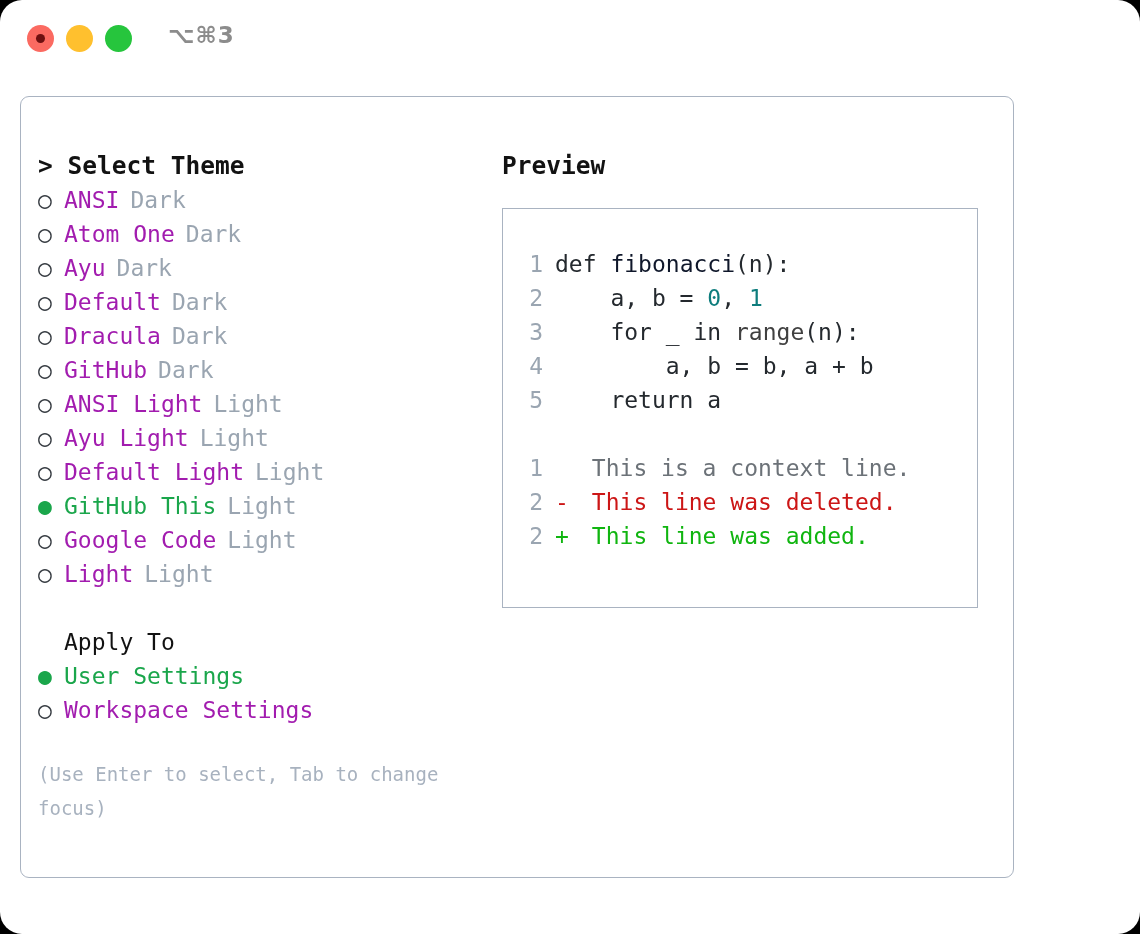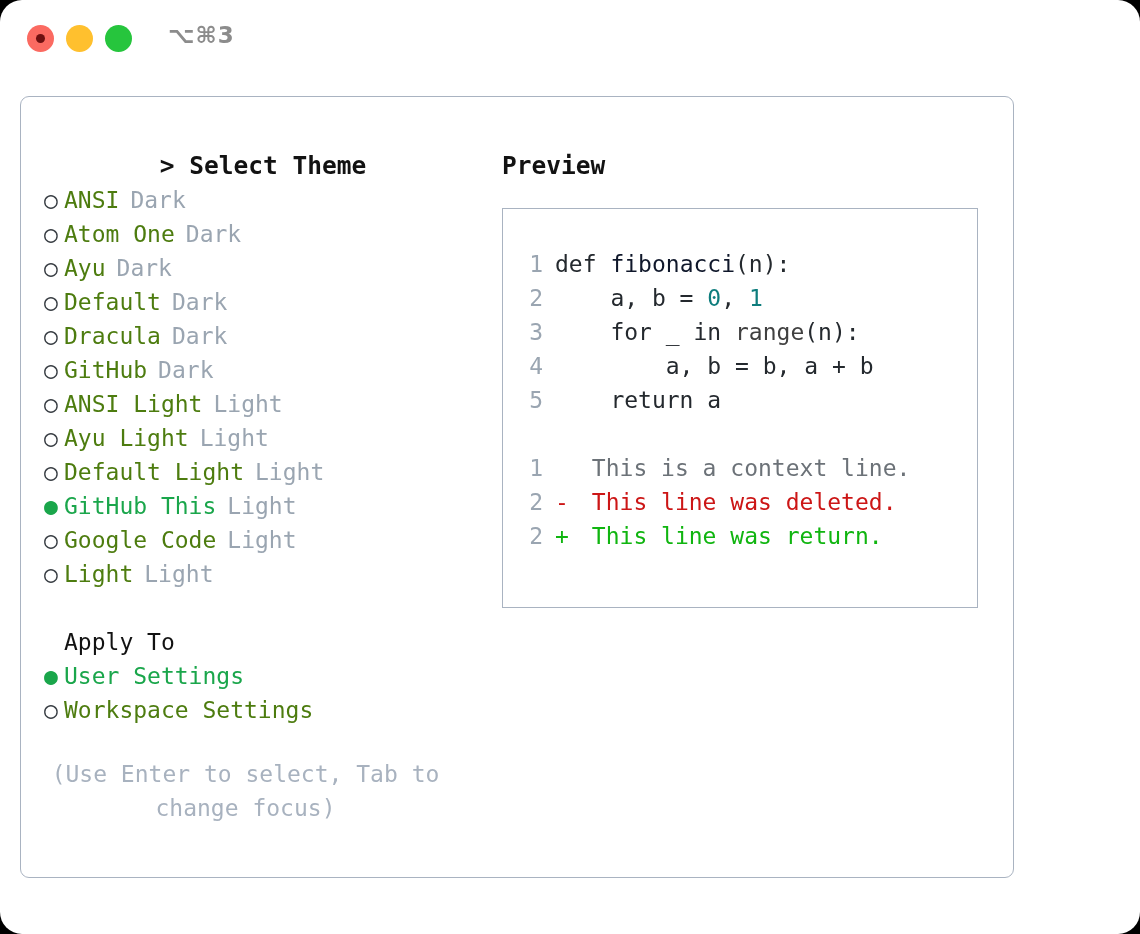--- a/index.html
+++ b/index.html
@@ -90,21 +90,20 @@
     width: 100%;
     height: 100%;
   }
 
   
   .left-col {
     position: absolute;
     left: 17px;
     top: 52px;
     width: 450px;
-    text-align: center;
   }
   .section-head {
     font-size: 24.5px;
     font-weight: 700;
     color: #121212;
     line-height: 34px;
     white-space: pre;
   }
   .list {
     margin-top: 0;
@@ -121,21 +120,21 @@
     display: inline-block;
     width: 26px;
     flex: 0 0 26px;
     font-size: 23px;
     color: #3a3f45;
     line-height: 34px;
   }
   .marker.on { color: #1aa64b; }
   .marker.blank { color: transparent; }
   .label {
-    color: #4d7c0f;
+    color: #a21caf;
     font-size: 23px;
   }
   .row.selected .label { color: #1aa64b; }
   .variant {
     color: #9aa5b1;
     font-size: 23px;
     margin-left: 11px;
   }
 
   .group-head {
@@ -145,21 +144,21 @@
     height: 34px;
     font-size: 23px;
     white-space: pre;
   }
   .group-head .label { color: #121212; }
 
   .spacer-34 { height: 34px; }
 
   .hint {
     margin-top: 30px;
-    font-size: 23px;
+    font-size: 19px;
     line-height: 34px;
     color: #a8b2bf;
     width: 415px;
     white-space: pre-wrap;
   }
 
   
   .right-col {
     position: absolute;
     left: 481px;
@@ -258,20 +257,20 @@
         <div class="preview-box">
           <div class="code" id="preview-code">
               <div class="cline"><span class="lnum">1</span><span class="ctext">def </span><span class="tok-fn">fibonacci</span><span class="ctext">(n):</span></div>
               <div class="cline"><span class="lnum">2</span><span class="ctext">    a, b = </span><span class="tok-num">0</span><span class="ctext">, </span><span class="tok-num">1</span></div>
               <div class="cline"><span class="lnum">3</span><span class="ctext">    for _ in </span><span class="tok-call">range</span><span class="ctext">(n):</span></div>
               <div class="cline"><span class="lnum">4</span><span class="ctext">        a, b = b, a + b</span></div>
               <div class="cline"><span class="lnum">5</span><span class="ctext">    return a</span></div>
               <div class="gap-line"></div>
               <div class="cline"><span class="lnum">1</span><span class="dsign d-ctx"> </span><span class="d-ctx"> This is a context line.</span></div>
               <div class="cline"><span class="lnum">2</span><span class="dsign d-del">-</span><span class="d-del"> This line was deleted.</span></div>
-              <div class="cline"><span class="lnum">2</span><span class="dsign d-add">+</span><span class="d-add"> This line was return.</span></div>
+              <div class="cline"><span class="lnum">2</span><span class="dsign d-add">+</span><span class="d-add"> This line was added.</span></div>
             </div>
         </div>
       </div>
 
     </div>
   </div>
 </div>
 
 </body></html>

